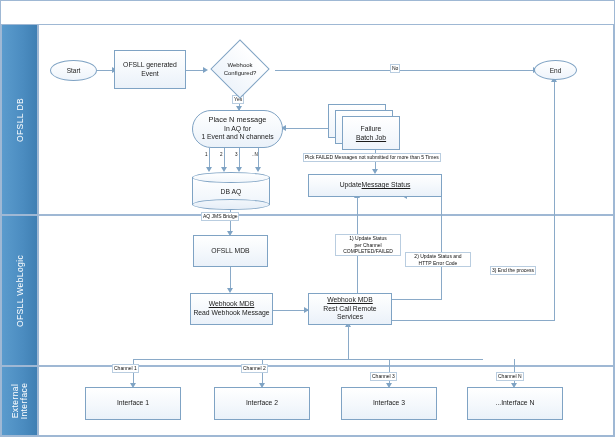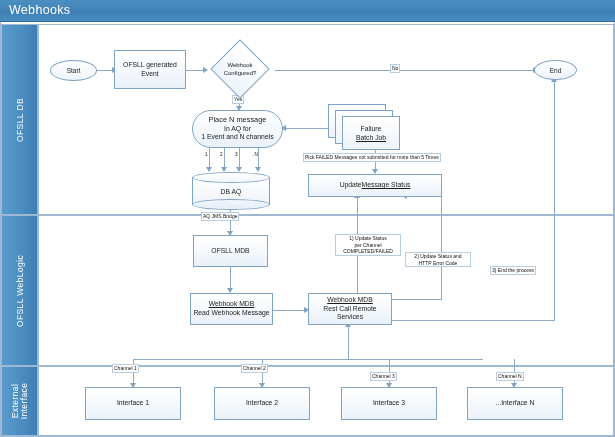--- a/index.html
+++ b/index.html
@@ -83,23 +83,20 @@
     font-size:5px;line-height:6.5px;color:#111;padding:0 1px;white-space:nowrap;}
   .elbl.multi{white-space:normal;text-align:center;}
   .tick{position:absolute;font-size:4.6px;color:#111;}
 </style>
 </head>
 <body>
 
 <div id="canvas">
   <div class="outer-frame"></div>
 
-  <div class="title-bar">
-    <div class="title-text">Webhooks</div>
-  </div>
 
   <div class="lane-head" style="top:24px;height:191px;">
     <span>OFSLL DB</span>
   </div>
   <div class="lane-body" style="top:24px;height:191px;"></div>
 
   <div class="lane-head" style="top:215px;height:151px;">
     <span>OFSLL WebLogic</span>
   </div>
   <div class="lane-body" style="top:215px;height:151px;"></div>

